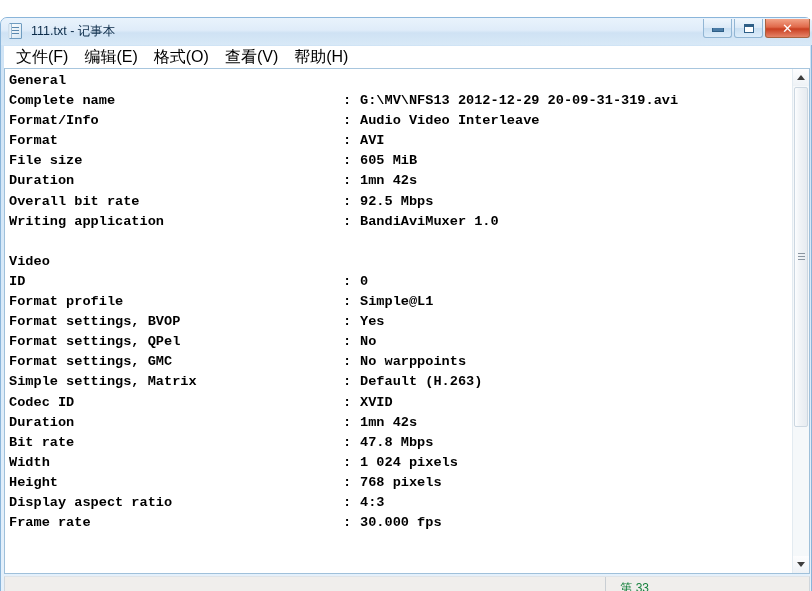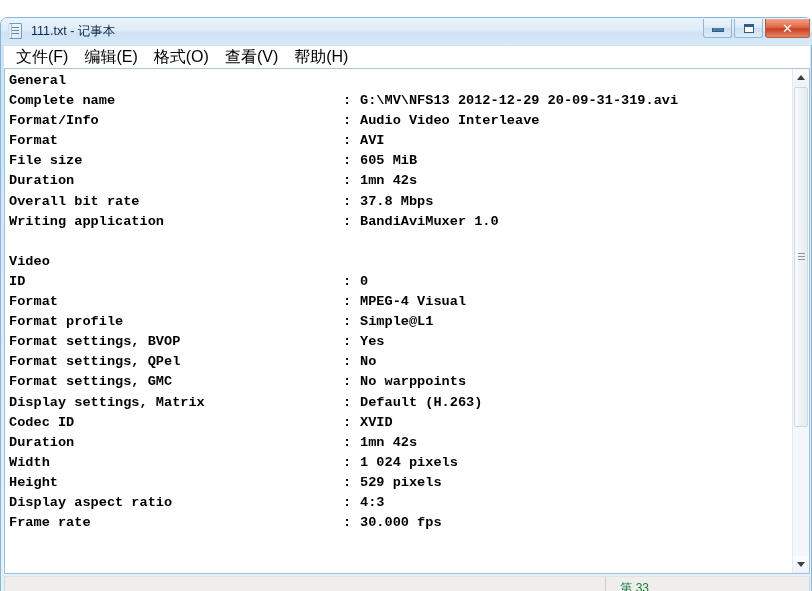--- a/index.html
+++ b/index.html
@@ -357,35 +357,35 @@
     </div>
 
   <div id="editor-outer">
     <div id="editor">
         <div class="line"><span class="key">General</span><span class="sep"></span><span class="val"></span></div>
         <div class="line"><span class="key">Complete name</span><span class="sep">:</span><span class="val">G:\MV\NFS13 2012-12-29 20-09-31-319.avi</span></div>
         <div class="line"><span class="key">Format/Info</span><span class="sep">:</span><span class="val">Audio Video Interleave</span></div>
         <div class="line"><span class="key">Format</span><span class="sep">:</span><span class="val">AVI</span></div>
         <div class="line"><span class="key">File size</span><span class="sep">:</span><span class="val">605 MiB</span></div>
         <div class="line"><span class="key">Duration</span><span class="sep">:</span><span class="val">1mn 42s</span></div>
-        <div class="line"><span class="key">Overall bit rate</span><span class="sep">:</span><span class="val">37.8 Mbps</span></div>
+        <div class="line"><span class="key">Overall bit rate</span><span class="sep">:</span><span class="val">92.5 Mbps</span></div>
         <div class="line"><span class="key">Writing application</span><span class="sep">:</span><span class="val">BandiAviMuxer 1.0</span></div>
         <div class="line"><span class="key"></span><span class="sep"></span><span class="val"></span></div>
         <div class="line"><span class="key">Video</span><span class="sep"></span><span class="val"></span></div>
         <div class="line"><span class="key">ID</span><span class="sep">:</span><span class="val">0</span></div>
-        <div class="line"><span class="key">Format</span><span class="sep">:</span><span class="val">MPEG-4 Visual</span></div>
         <div class="line"><span class="key">Format profile</span><span class="sep">:</span><span class="val">Simple@L1</span></div>
         <div class="line"><span class="key">Format settings, BVOP</span><span class="sep">:</span><span class="val">Yes</span></div>
         <div class="line"><span class="key">Format settings, QPel</span><span class="sep">:</span><span class="val">No</span></div>
         <div class="line"><span class="key">Format settings, GMC</span><span class="sep">:</span><span class="val">No warppoints</span></div>
-        <div class="line"><span class="key">Display settings, Matrix</span><span class="sep">:</span><span class="val">Default (H.263)</span></div>
+        <div class="line"><span class="key">Simple settings, Matrix</span><span class="sep">:</span><span class="val">Default (H.263)</span></div>
         <div class="line"><span class="key">Codec ID</span><span class="sep">:</span><span class="val">XVID</span></div>
         <div class="line"><span class="key">Duration</span><span class="sep">:</span><span class="val">1mn 42s</span></div>
+        <div class="line"><span class="key">Bit rate</span><span class="sep">:</span><span class="val">47.8 Mbps</span></div>
         <div class="line"><span class="key">Width</span><span class="sep">:</span><span class="val">1 024 pixels</span></div>
-        <div class="line"><span class="key">Height</span><span class="sep">:</span><span class="val">529 pixels</span></div>
+        <div class="line"><span class="key">Height</span><span class="sep">:</span><span class="val">768 pixels</span></div>
         <div class="line"><span class="key">Display aspect ratio</span><span class="sep">:</span><span class="val">4:3</span></div>
         <div class="line"><span class="key">Frame rate</span><span class="sep">:</span><span class="val">30.000 fps</span></div>
       </div>
 
     <div id="vscroll">
       <div id="vs-up">
         <span class="arrow-up"></span>
       </div>
       <div id="vs-thumb">
         <div id="vs-grip">

